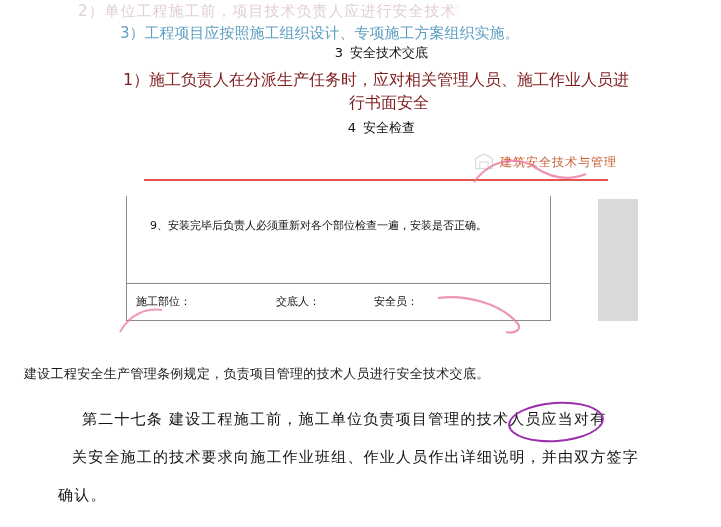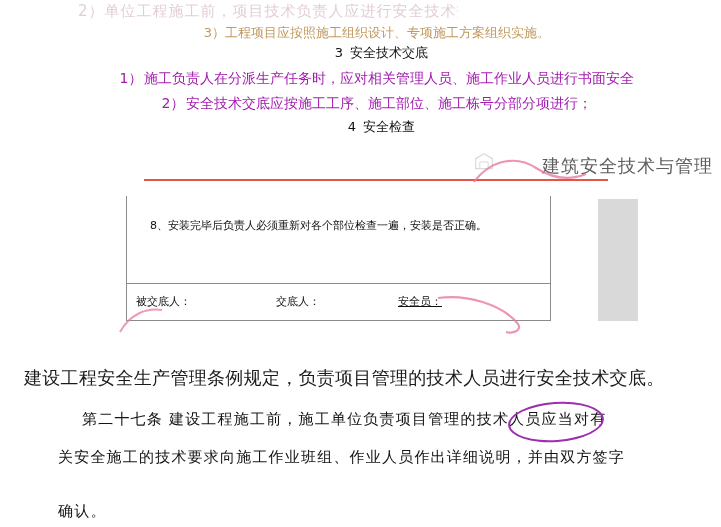--- a/index.html
+++ b/index.html
@@ -40,47 +40,46 @@
     opacity: .55;
     white-space: nowrap;
     overflow: hidden;
   }
   .ghost-heading2 {
     position: absolute;
     left: 120px;
     top: 24px;
     width: 430px;
     height: 16px;
-    font-size: 13px;
-    color: #a16207;
+    font-size: 15px;
+    color: #0369a1;
     opacity: .65;
     white-space: nowrap;
     overflow: hidden;
-    text-align: right;
   }
 
   .slide-body {
     position: absolute;
     left: 118px;
     top: 44px;
     width: 520px;
     text-align: center;
   }
 
   .lvl1 {
     font-size: 13px;
     color: #111;
     margin: 0 0 6px 0;
     line-height: 1.35;
     white-space: nowrap;
   }
   .lvl1 .num { display: inline-block; width: 22px; }
   .lvl2 {
-    font-size: 14px;
-    color: #a21caf;
+    font-size: 16px;
+    color: #7f1d1d;
     margin: 0 0 5px 0;
     line-height: 1.45;
     padding-left: 26px;
     text-indent: -26px;
     padding-right: 4px;
   }
   .lvl2 .num { display: inline-block; width: 26px; text-indent: 0; }
   .lvl2 .cont { display: block; padding-left: 26px; text-indent: 0; }
 
   
@@ -92,26 +91,25 @@
     height: 2px;
     background: #e0352b;
     opacity: .85;
   }
 
   
   .watermark {
     position: absolute;
     left: 500px;
     top: 154px;
-    font-size: 18px;
-    color: #404040;
+    font-size: 12px;
+    color: #c2410c;
     opacity: .85;
     white-space: nowrap;
     letter-spacing: 1px;
-    margin-left: 42px;
   }
   .watermark-logo {
     position: absolute;
     left: 474px;
     top: 152px;
     width: 20px;
     height: 20px;
     opacity: .6;
   }
 
@@ -155,21 +153,21 @@
   }
   .inset-sign {
     position: absolute;
     top: 294px;
     font-size: 11px;
     color: #111;
     white-space: nowrap;
   }
   .inset-sign.a { left: 136px; }
   .inset-sign.b { left: 276px; }
-  .inset-sign.c { left: 398px; text-decoration: underline; }
+  .inset-sign.c { left: 374px; }
 
   
   .grey-block {
     position: absolute;
     left: 598px;
     top: 199px;
     width: 40px;
     height: 122px;
     background: #d9d9d9;
   }
@@ -179,21 +177,21 @@
     position: absolute;
     pointer-events: none;
   }
 
   
   #caption {
     position: absolute;
     left: 24px;
     top: 364px;
     width: 660px;
-    font-size: 18px;
+    font-size: 13px;
     line-height: 1.6;
     color: #1a1a1a;
     letter-spacing: .3px;
   }
 
   
   #article {
     position: absolute;
     left: 0;
     top: 398px;
@@ -203,22 +201,22 @@
     overflow: hidden;
   }
   .art-line {
     position: absolute;
     font-size: 15px;
     color: #141414;
     letter-spacing: 1.2px;
     white-space: nowrap;
   }
   .art-line.l1 { left: 82px; top: 12px; }
-  .art-line.l2 { left: 58px; top: 50px; text-align: center; }
-  .art-line.l3 { left: 58px; top: 104px; }
+  .art-line.l2 { left: 72px; top: 50px; text-align: center; }
+  .art-line.l3 { left: 58px; top: 88px; }
 
   
   .ellipse {
     position: absolute;
     left: 508px;
     top: 402px;
     width: 92px;
     height: 36px;
     border: 2px solid #9b2fae;
     border-radius: 50%;
@@ -237,44 +235,41 @@
   <div class="slide-body">
 
     <p class="lvl1">
       <span class="num">3</span><span>安全技术交底</span>
     </p>
 
     <p class="lvl2">
       <span class="num">1）</span><span>施工负责人在分派生产任务时，应对相关管理人员、施工作业人员进行书面安全</span>
     </p>
 
-    <p class="lvl2">
-      <span class="num">2）</span><span>安全技术交底应按施工工序、施工部位、施工栋号分部分项进行；</span>
-    </p>
 
 
 
     <p class="lvl1">
       <span class="num">4</span><span>安全检查</span>
     </p>
   </div>
 
   <div class="redline"></div>
 
   <svg class="watermark-logo" viewBox="0 0 24 24">
     <path d="M12 2 L22 8 V20 H2 V8 Z" fill="none" stroke="#c0c0c0" stroke-width="1.4"></path>
     <path d="M7 20 V12 H17 V20" fill="none" stroke="#c0c0c0" stroke-width="1.2"></path>
   </svg>
   <div class="watermark">建筑安全技术与管理</div>
 
   <div class="inset-top-text">电якс：如果对应与首件未联均叠的风险度均离开：</div>
   <div class="inset-form"></div>
-  <div class="inset-row-12">8、安装完毕后负责人必须重新对各个部位检查一遍，安装是否正确。</div>
+  <div class="inset-row-12">9、安装完毕后负责人必须重新对各个部位检查一遍，安装是否正确。</div>
   <div class="inset-divider"></div>
-  <div class="inset-sign a">被交底人：</div>
+  <div class="inset-sign a">施工部位：</div>
   <div class="inset-sign b">交底人：</div>
   <div class="inset-sign c">安全员：</div>
 
   <div class="grey-block"></div>
 
   <svg class="scribble" style="left:470px; top:152px; width:120px; height:40px;" viewBox="0 0 120 40">
     <path d="M4 30 C22 6, 48 4, 66 16 C80 25, 96 30, 116 22" fill="none" stroke="#e87aa0" stroke-width="2.2" opacity=".8"></path>
   </svg>
   <svg class="scribble" style="left:432px; top:292px; width:100px; height:46px;" viewBox="0 0 100 46">
     <path d="M6 6 C34 2, 70 12, 86 32 C90 38, 82 42, 74 40" fill="none" stroke="#e87aa0" stroke-width="2.2" opacity=".8"></path>

